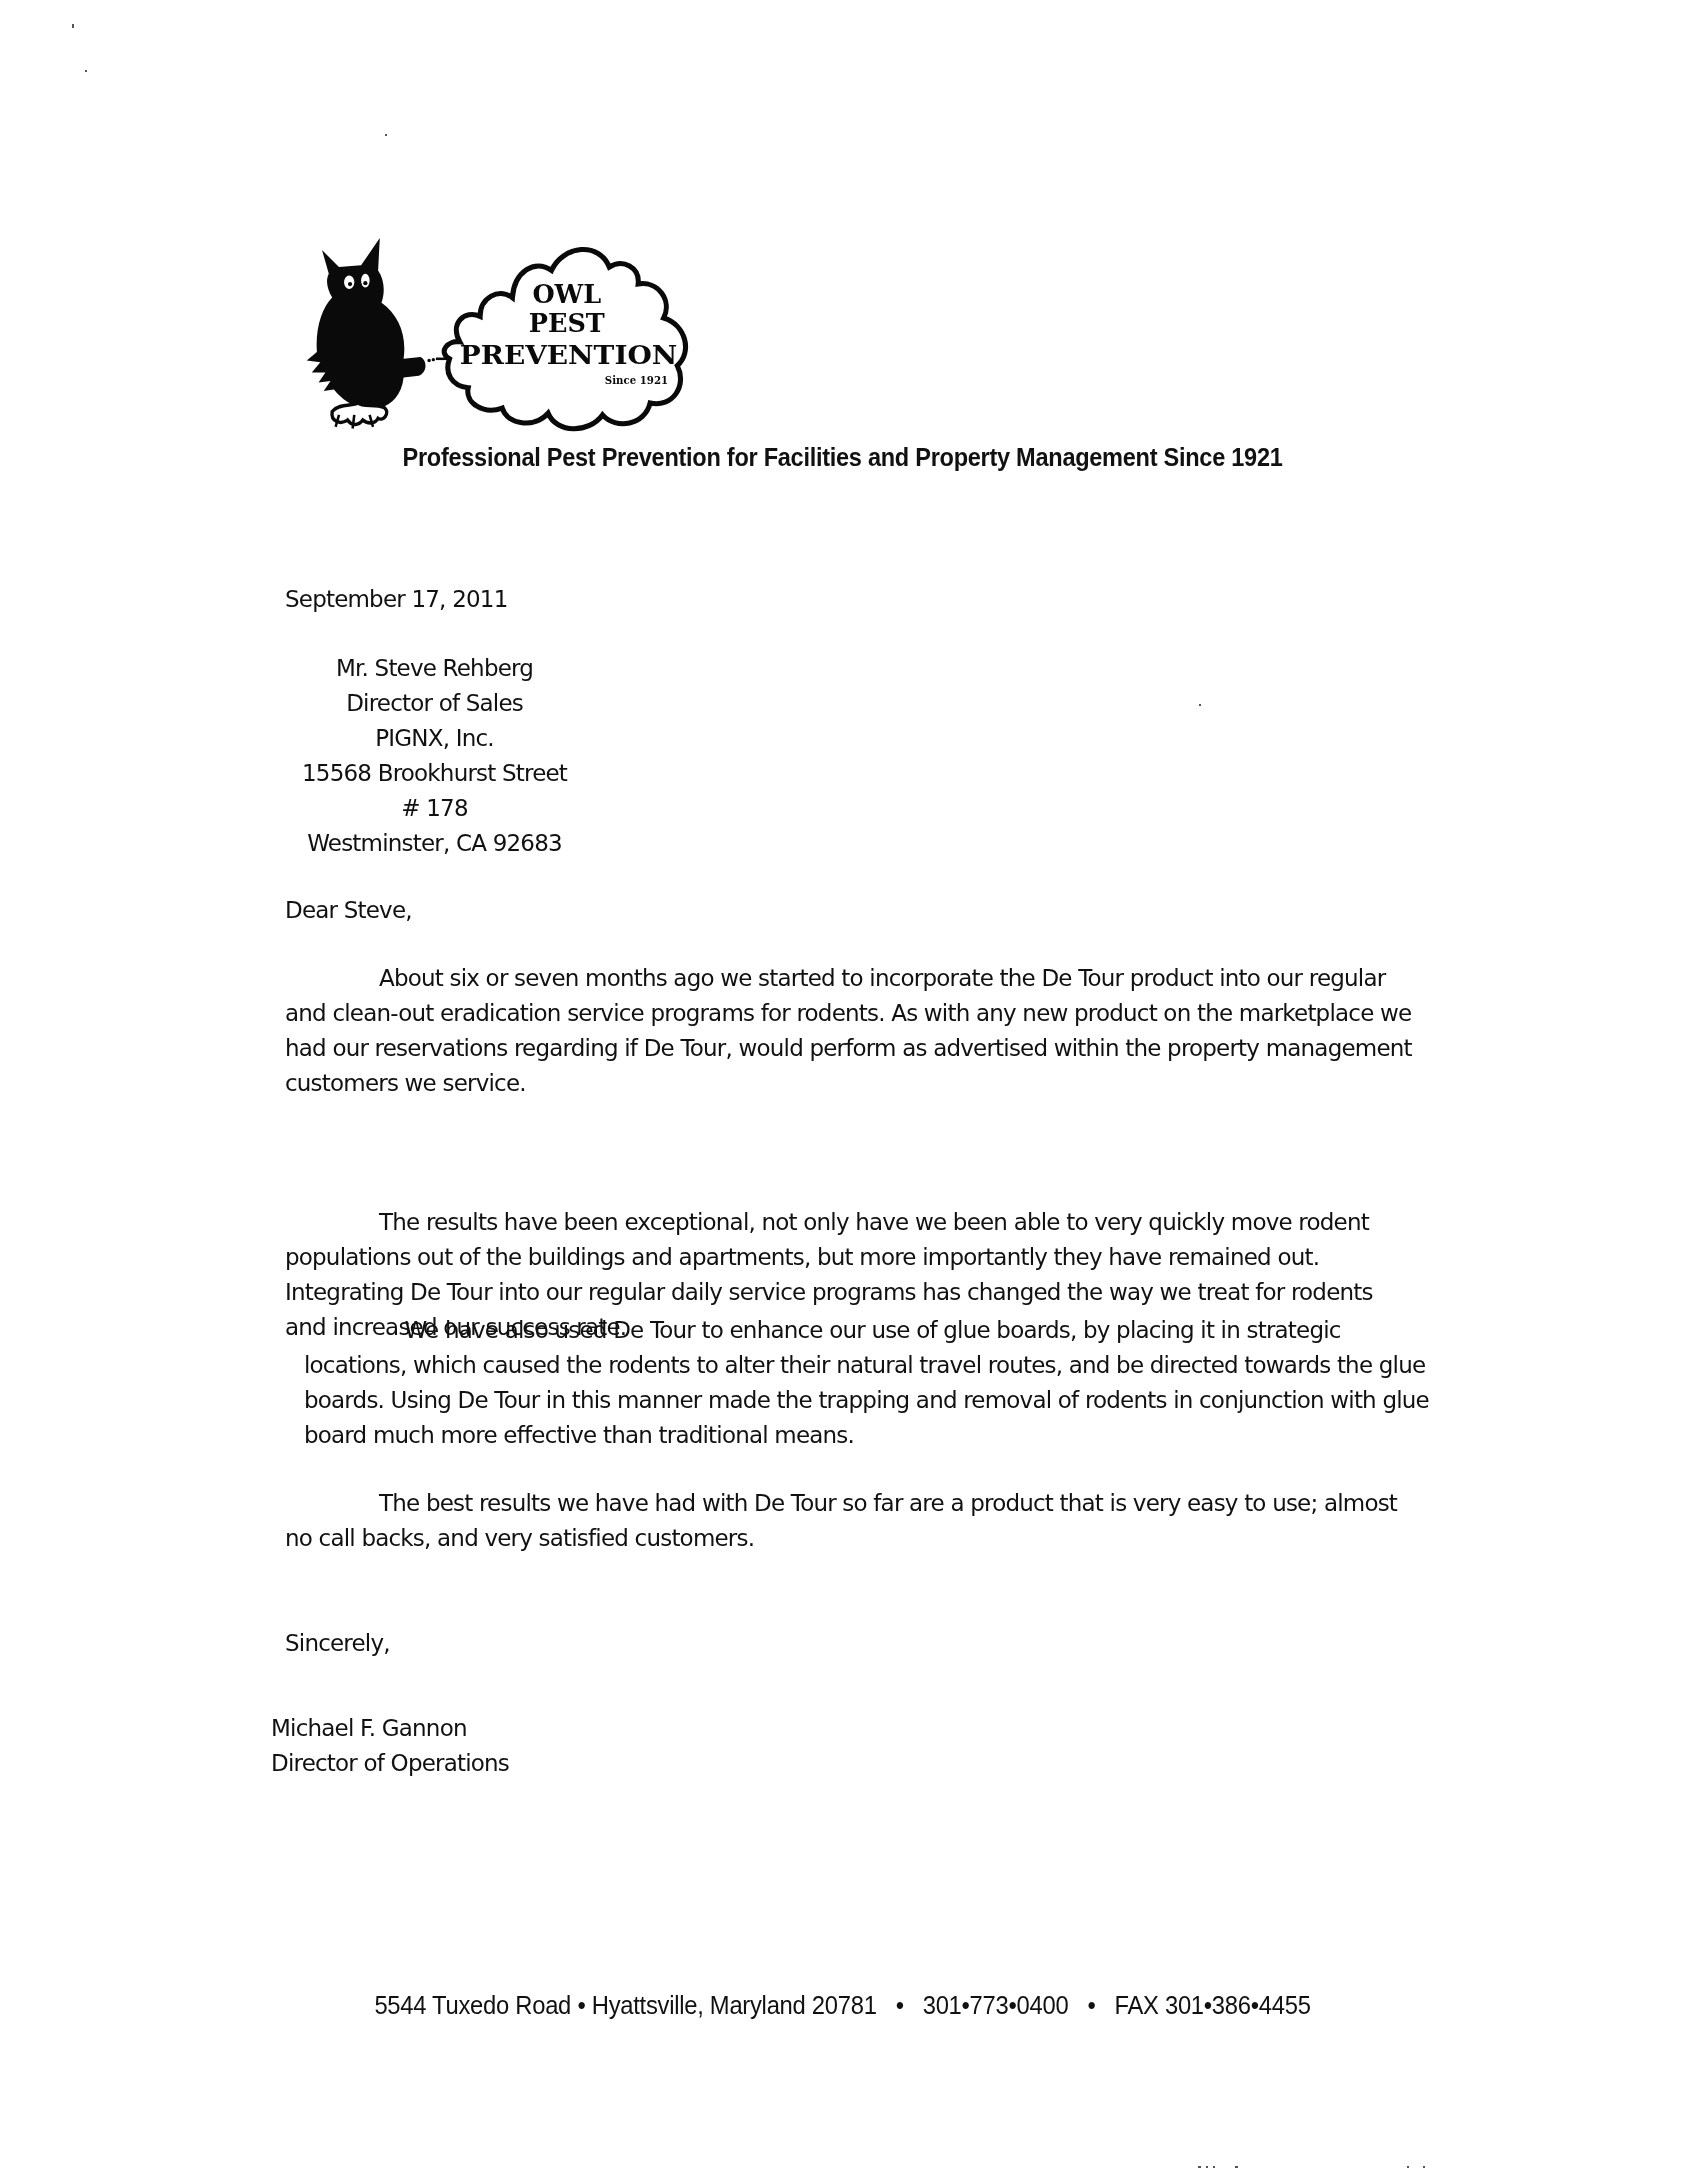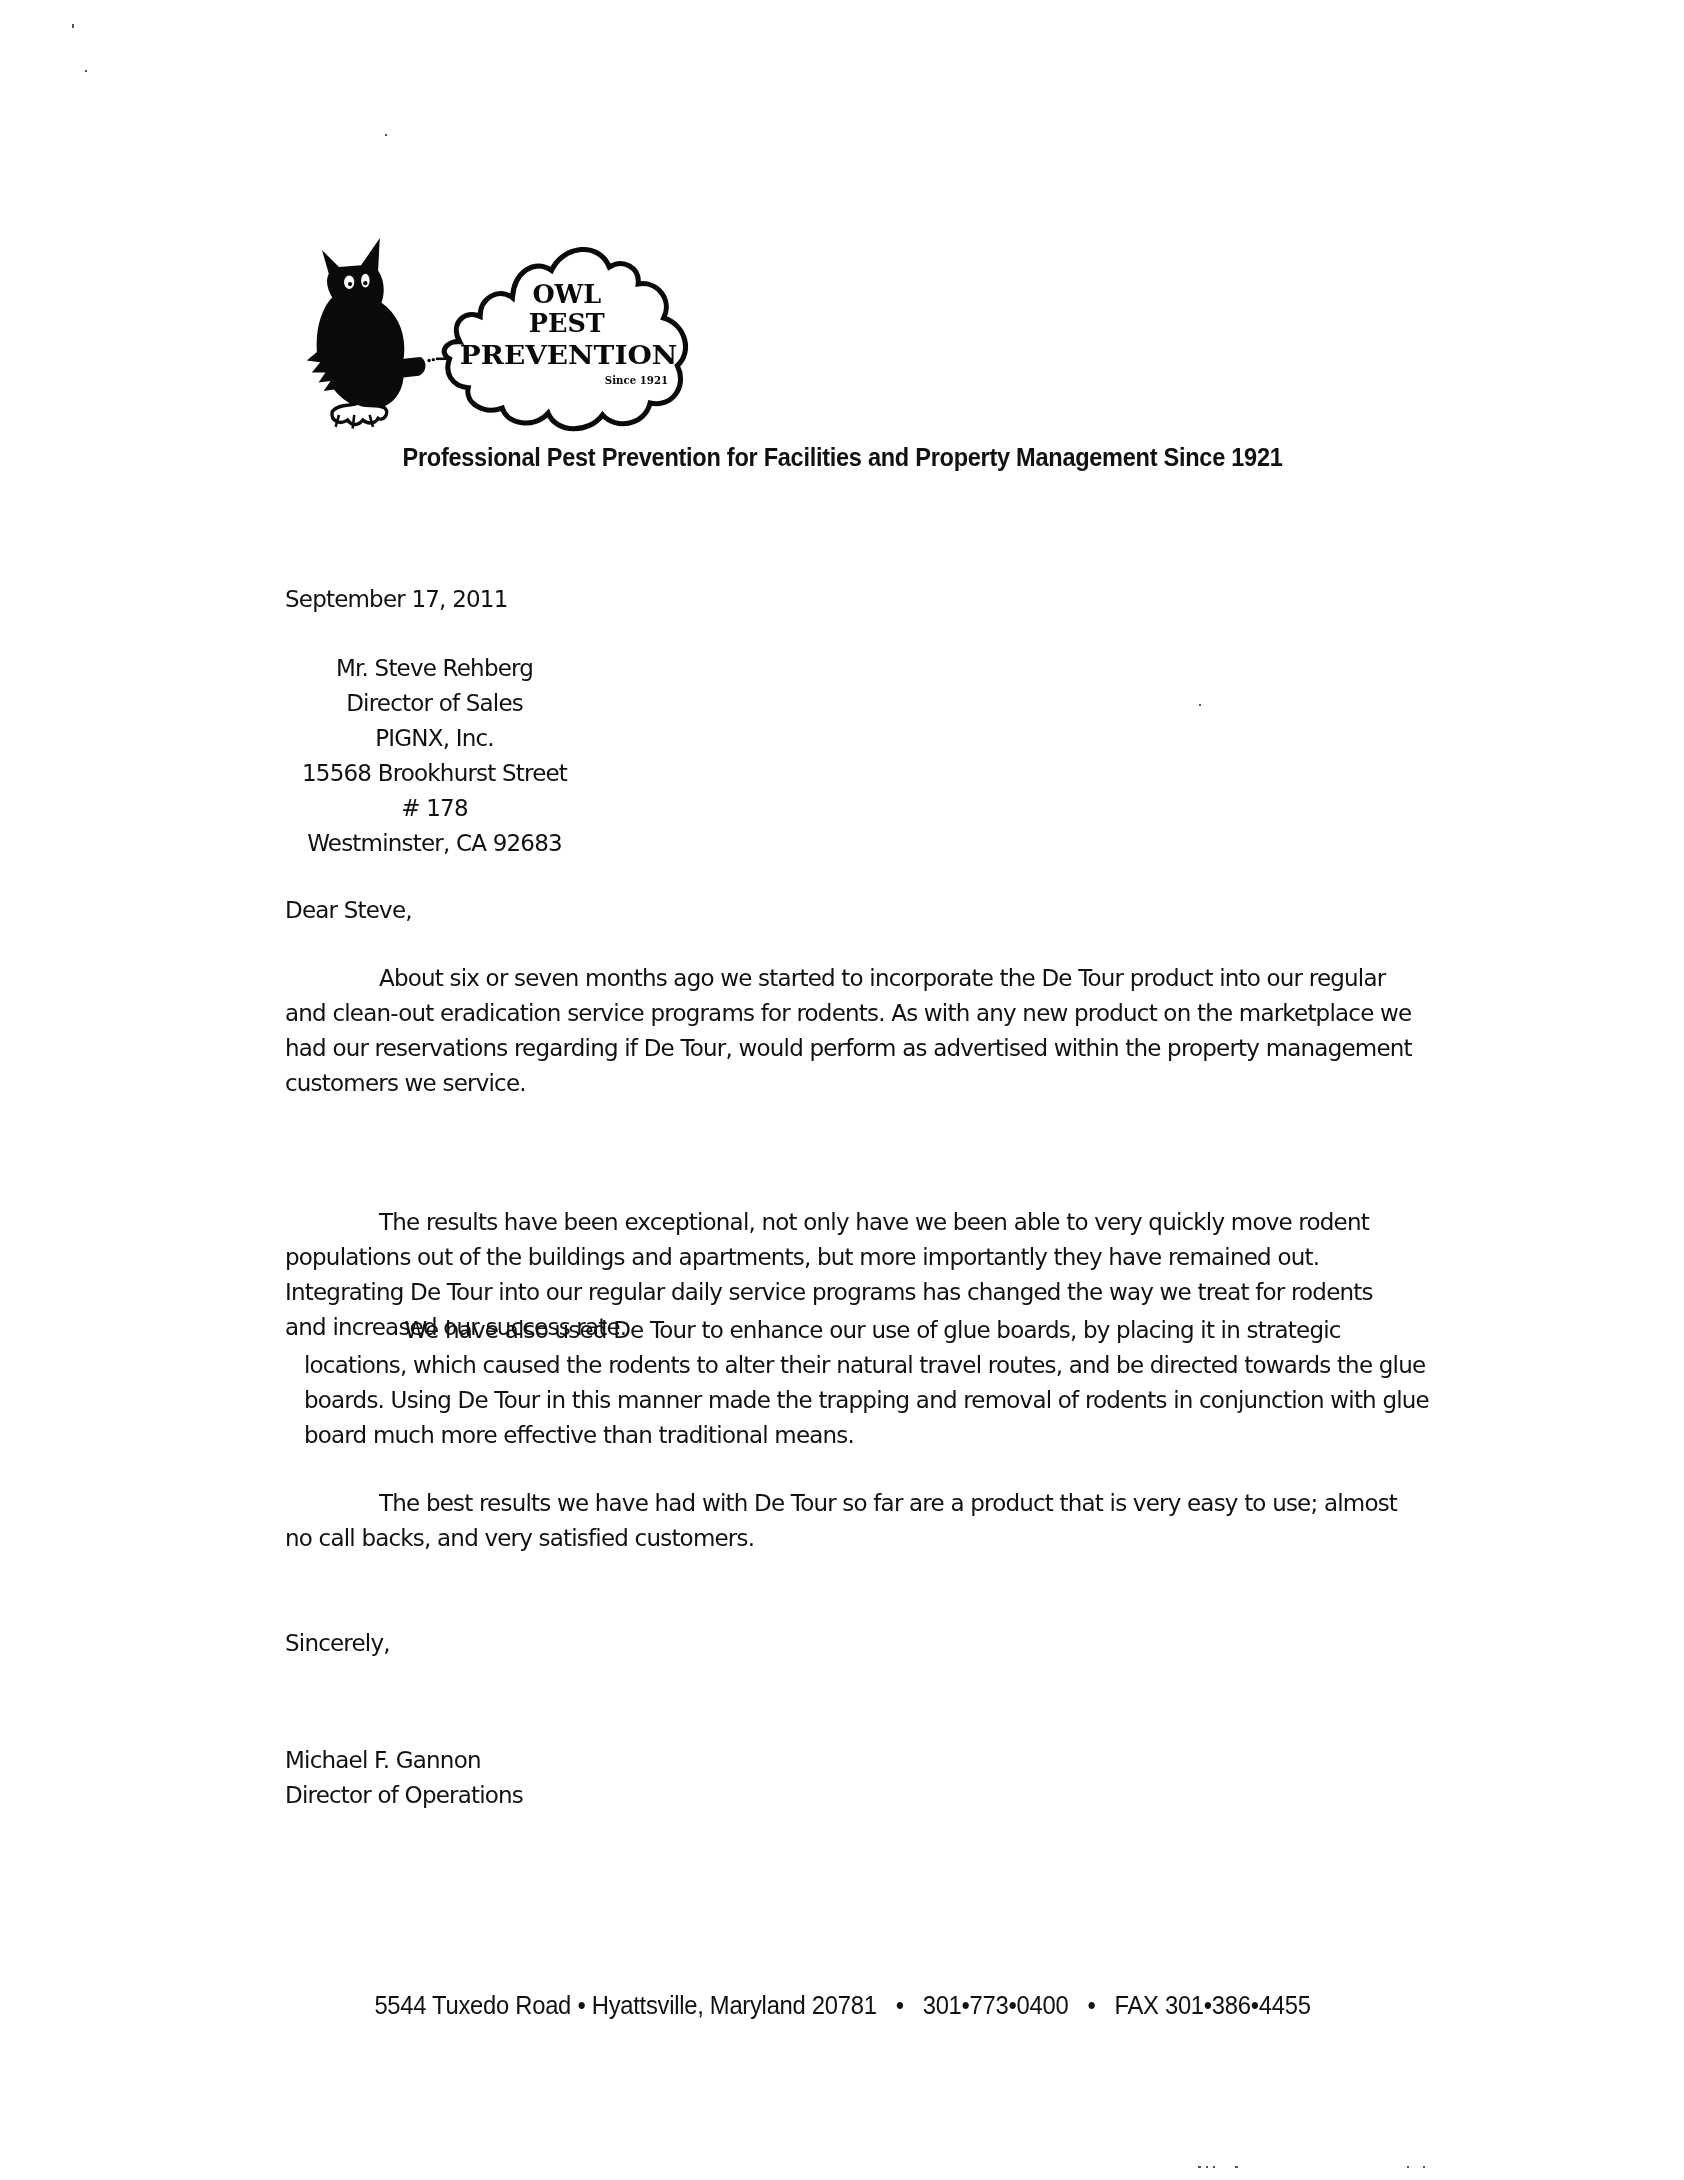--- a/index.html
+++ b/index.html
@@ -60,21 +60,21 @@
       text-align: left;
       white-space: normal;
     }
     .para .indent { display: inline-block; width: 94px; }
     #p1 { top: 961px; }
     #p2 { top: 1205px; }
     #p3 { top: 1313px; margin-left: 19px; }
     #p4 { top: 1486px; }
 
     .closing { left: 285px; top: 1626px; }
-    .signer { left: 285px; top: 1711px; margin-top: 32px; }
+    .signer { left: 271px; top: 1711px; }
     .signer div { height: 35px; white-space: nowrap; }
 
     
     .footer {
       left: 0;
       width: 1685px;
       top: 1991px;
       text-align: center;
       font-family: "Liberation Sans", sans-serif;
       font-size: 25.6px;

